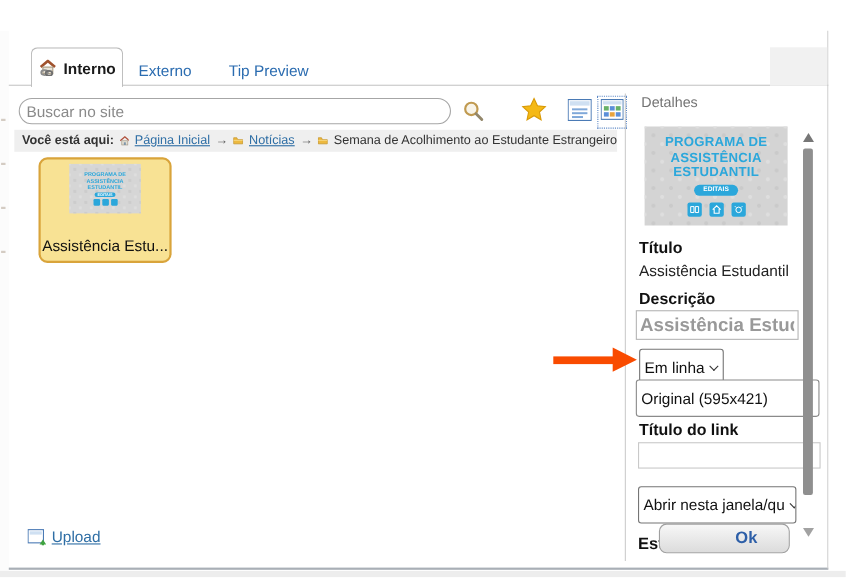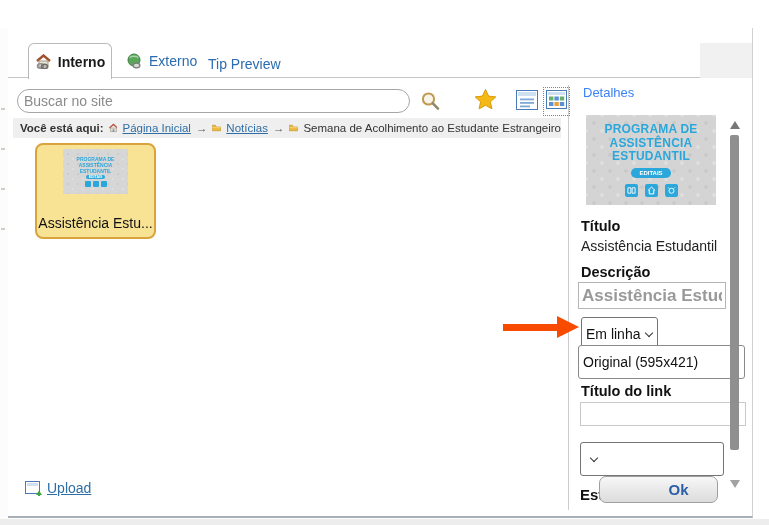--- a/index.html
+++ b/index.html
@@ -27,21 +27,21 @@
     background:#fff; border-right:1px solid #d2d2d2; border-bottom:2px solid #a9afb6; }
 
   
   .tabstrip-line { position:absolute; left:0; top:15px; width:745px; height:35px; border-bottom:1px solid #c6c6c6; }
   .tabstrip-grayblock { position:absolute; left:692px; top:15px; width:52px; height:35px; background:#f1f1f1; }
   .tab { position:absolute; display:flex; align-items:center; gap:6px; font-size:14px; cursor:pointer; }
   .tab-active { left:20px; top:15px; width:84px; height:36px; background:#fff;
     border:1px solid #b9b9b9; border-bottom:none; border-radius:6px 6px 0 0;
     font-weight:bold; color:#1a1a1a; justify-content:center; z-index:2; }
   .tab-plain { top:22px; height:22px; color:#2b6cb0; }
-  .tab-externo { left:118px; }
+  .tab-externo { left:118px;flex-direction:column; }
   .tab-tip { left:200px;flex-direction:column; }
 
   
   .search-input { position:absolute; left:9px; top:61px; width:393px; height:24px;
     border:1px solid #a6a6a6; border-radius:12px; padding:0 6px; font-size:14px;
     color:#333; font-family:"Liberation Sans", sans-serif; }
   .search-input::placeholder { color:#8a8a8a; opacity:1; }
   .icon-abs { position:absolute; cursor:pointer; }
   .grid-wrap { position:absolute; left:535px; top:59px; padding:2px; border:1px dotted #5b87c5; cursor:pointer; }
 
@@ -66,21 +66,21 @@
   .mini-icons { display:flex; gap:2px; margin-top:2px; }
   .mini-sq { width:6px; height:6px; background:#2ba7db; border-radius:1px; }
   .card-label { margin-top:21px; text-align:center; font-size:14px; color:#111; }
 
   
   .upload-row { position:absolute; left:17px; top:452px; display:flex; align-items:center; gap:5px; cursor:pointer; }
   .upload-label { color:#2e6ea5; font-size:14px; text-decoration:underline; }
 
   
   .vsep { position:absolute; left:560px; top:57px; width:1px; height:425px; background:#cccccc; }
-  .details-header { position:absolute; left:575px; top:57px; font-size:13px; color:#3b82f6; }
+  .details-header { position:absolute; left:575px; top:57px; font-size:13px; color:#737373; }
 
   .dpreview { position:absolute; left:578px; top:87px; width:130px; height:90px;
     background-color:#d4d4d4;
     background-image:radial-gradient(#cacaca 16%, transparent 17%), radial-gradient(#dedede 16%, transparent 17%);
     background-size:16px 16px; background-position:0 0,8px 8px;
     display:flex; flex-direction:column; align-items:center; justify-content:center; overflow:hidden; }
   .dp-line { font-size:12px; font-weight:bold; color:#2ba7db; line-height:1.12; letter-spacing:.2px; }
   .dp-badge { margin-top:4px; background:#2ba7db; color:#fff; font-size:6px; font-weight:bold;
     border-radius:6px; padding:1px 8px; line-height:8px; }
   .dp-icons { display:flex; gap:7px; margin-top:6px; }
@@ -305,20 +305,21 @@
     <div class="annot-head"></div>
 
     <div class="select-box size-select">
       <span>Original (595x421)</span>
     </div>
 
     <div class="dlabel" style="top:355px;">Título do link</div>
     <input class="link-input" type="text" value="" style="">
 
     <div class="select-box target-select">
+      <span>Abrir nesta janela/qu</span>
       <span class="chev"></span>
     </div>
 
     <div class="estilo-label">Est</div>
     <div class="ok-button">Ok</div>
 
   </div>
 </div>
 
 </body></html>

